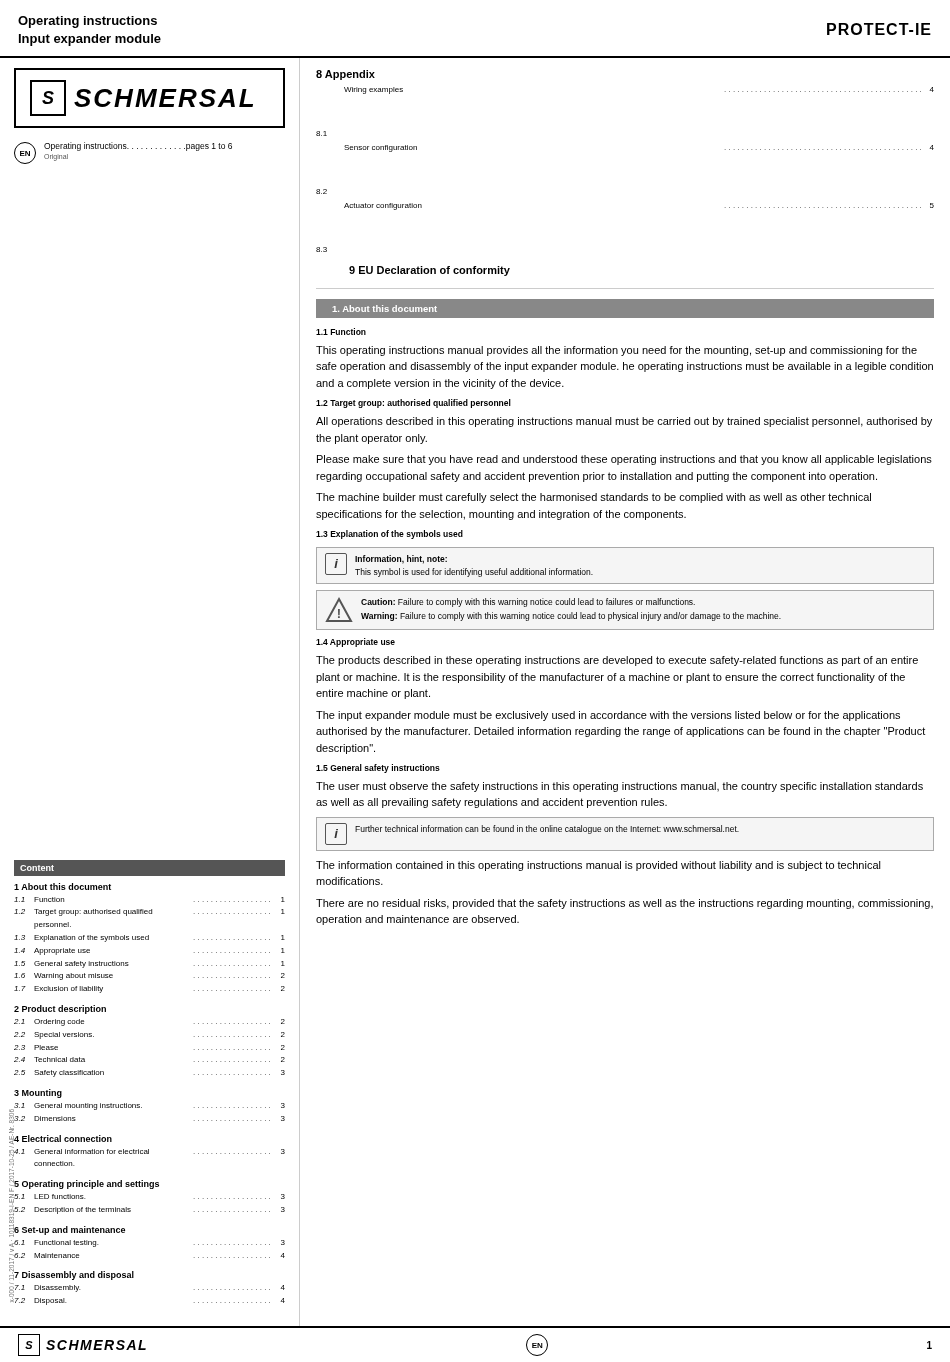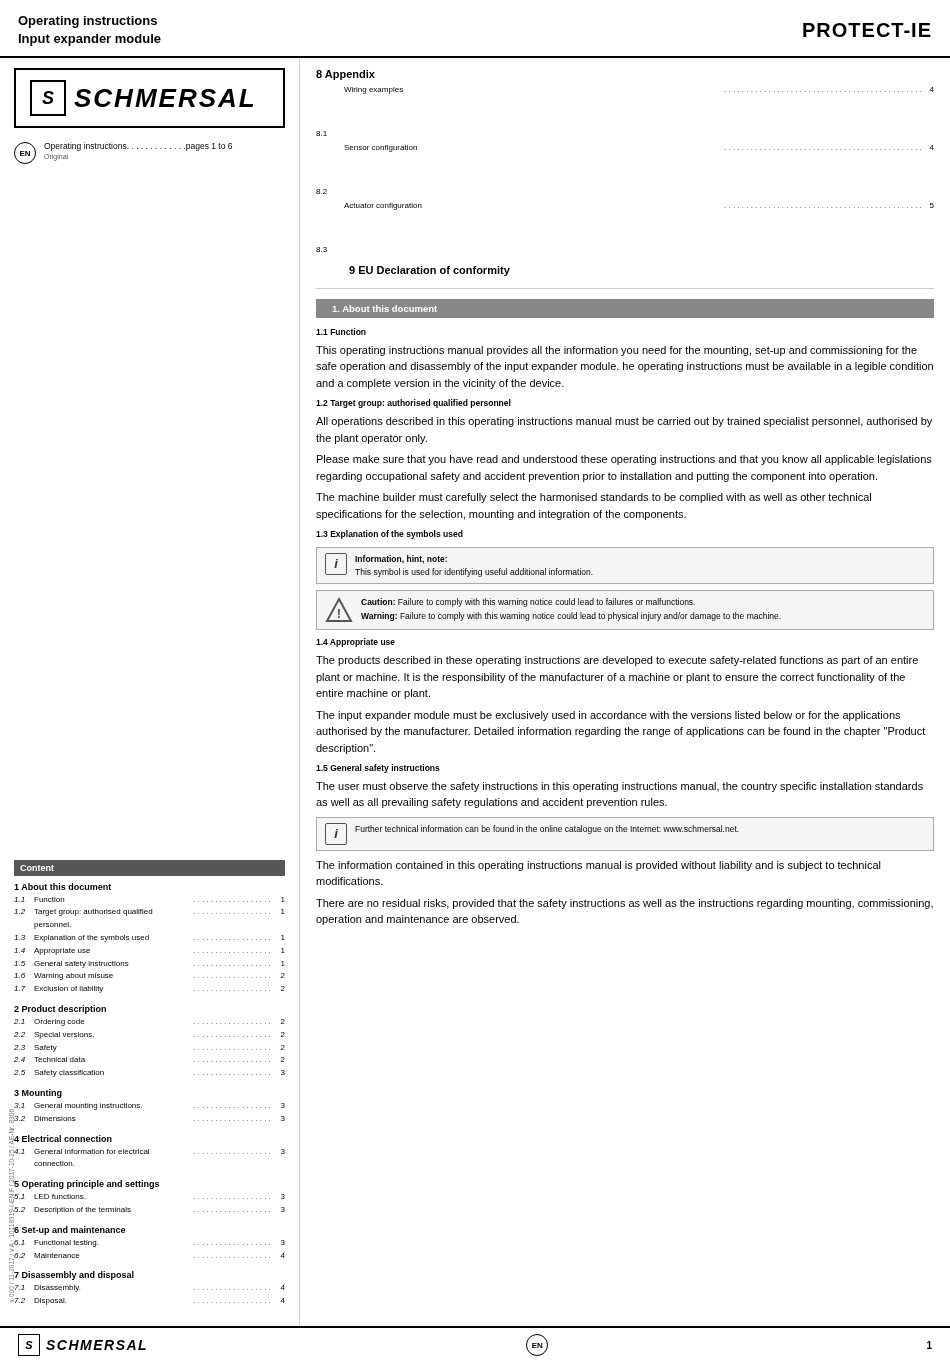--- a/index.html
+++ b/index.html
@@ -25,21 +25,21 @@
       align-items: flex-start;
       padding: 12px 18px 8px 18px;
       border-bottom: 2px solid #000;
     }
     .header-left h1 {
       font-size: 13px;
       font-weight: bold;
       line-height: 1.4;
     }
     .header-right {
-      font-size: 20px;
+      font-size: 16px;
       font-weight: bold;
       letter-spacing: 1px;
       align-self: center;
     }
     
     .main-content {
       display: flex;
       flex: 1;
     }
     
@@ -413,21 +413,21 @@
                 <span class="toc-page">2</span>
               </div>
               <div class="toc-entry">
                 <span class="toc-num">2.2</span>
                 <span class="toc-text">Special versions.</span>
                 <span class="toc-dots" style="overflow: hidden; display: inline-block; max-width: 80px; white-space: nowrap;">. . . . . . . . . . . . . . . . . . . . . . . . . . . . . . . . . .</span>
                 <span class="toc-page">2</span>
               </div>
               <div class="toc-entry">
                 <span class="toc-num">2.3</span>
-                <span class="toc-text">Safety</span>
+                <span class="toc-text">Please</span>
                 <span class="toc-dots" style="overflow: hidden; display: inline-block; max-width: 80px; white-space: nowrap;">. . . . . . . . . . . . . . . . . . . . . . . . . . . . . . . . . .</span>
                 <span class="toc-page">2</span>
               </div>
               <div class="toc-entry">
                 <span class="toc-num">2.4</span>
                 <span class="toc-text">Technical data</span>
                 <span class="toc-dots" style="overflow: hidden; display: inline-block; max-width: 80px; white-space: nowrap;">. . . . . . . . . . . . . . . . . . . . . . . . . . . . . . . . . .</span>
                 <span class="toc-page">2</span>
               </div>
               <div class="toc-entry">

